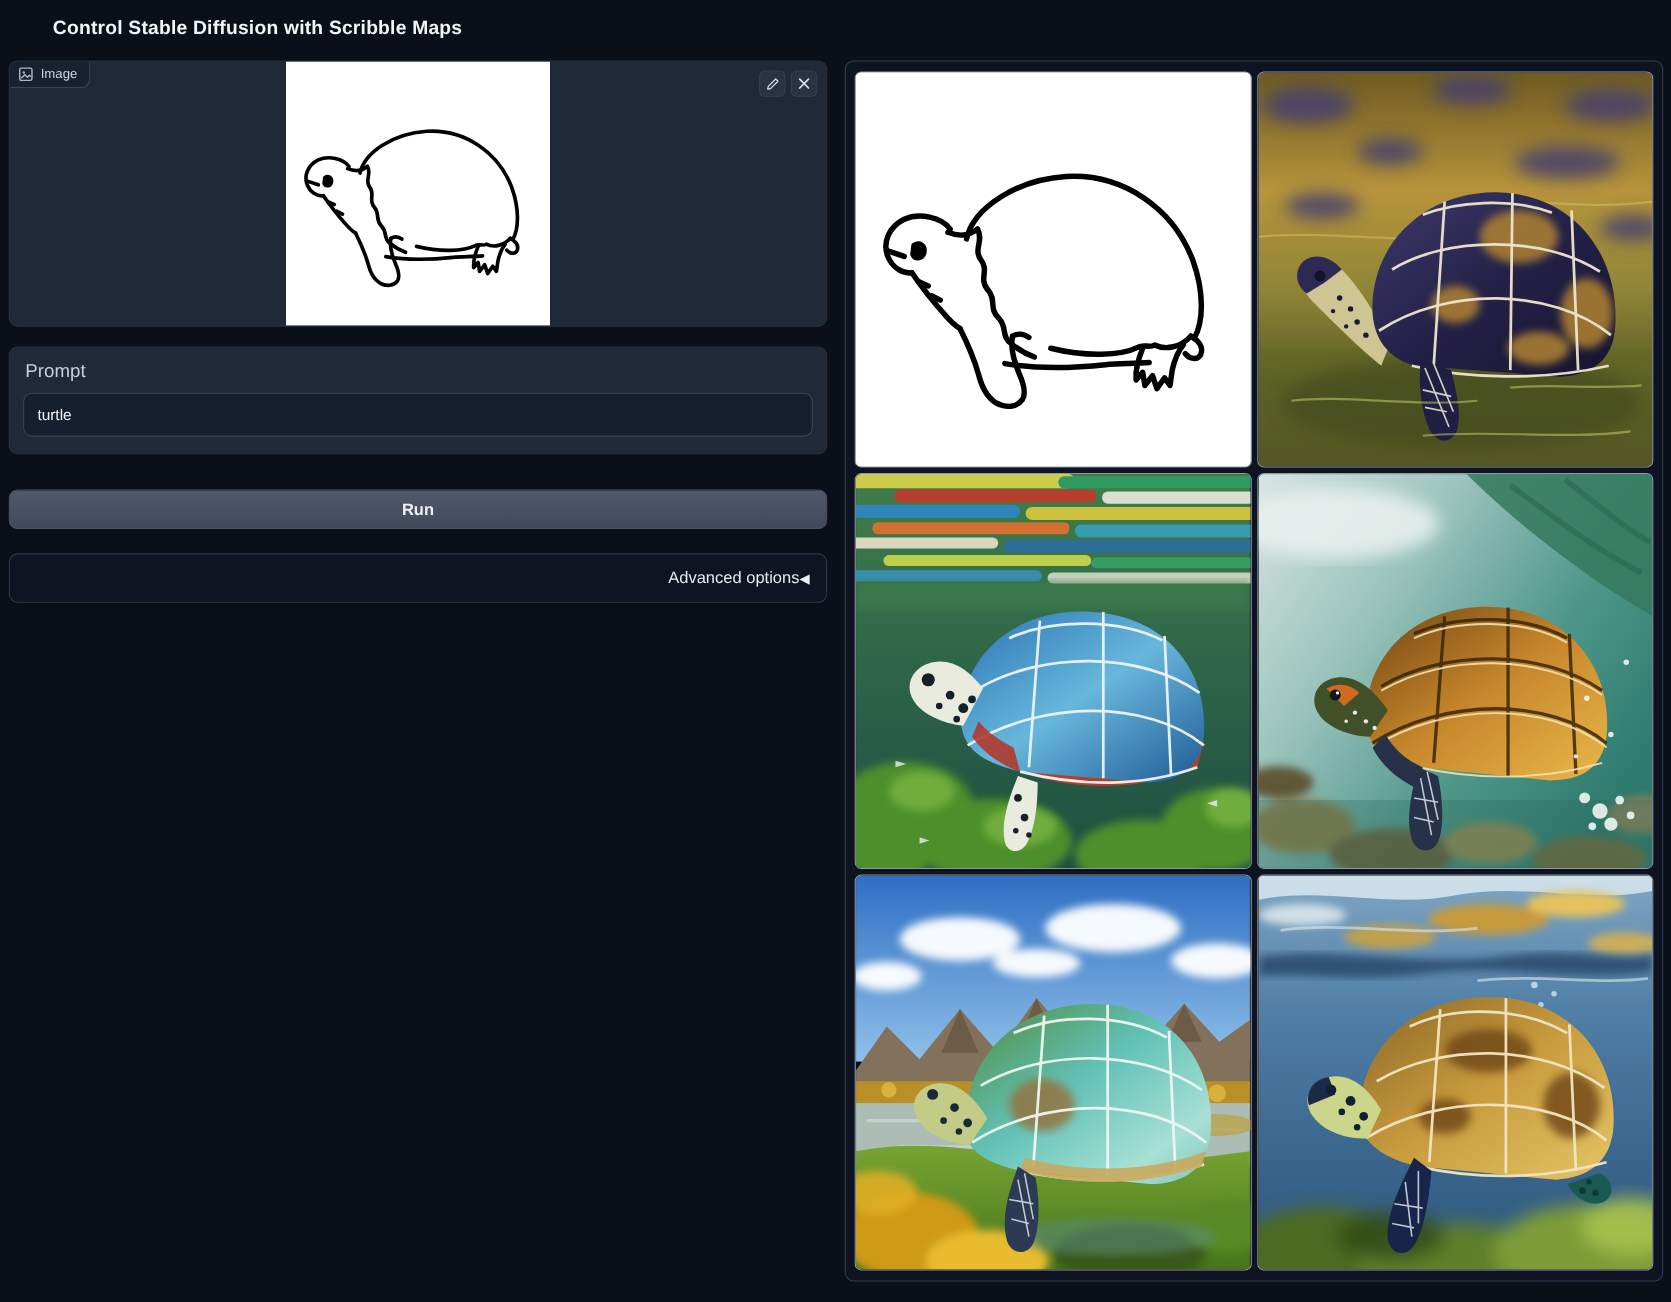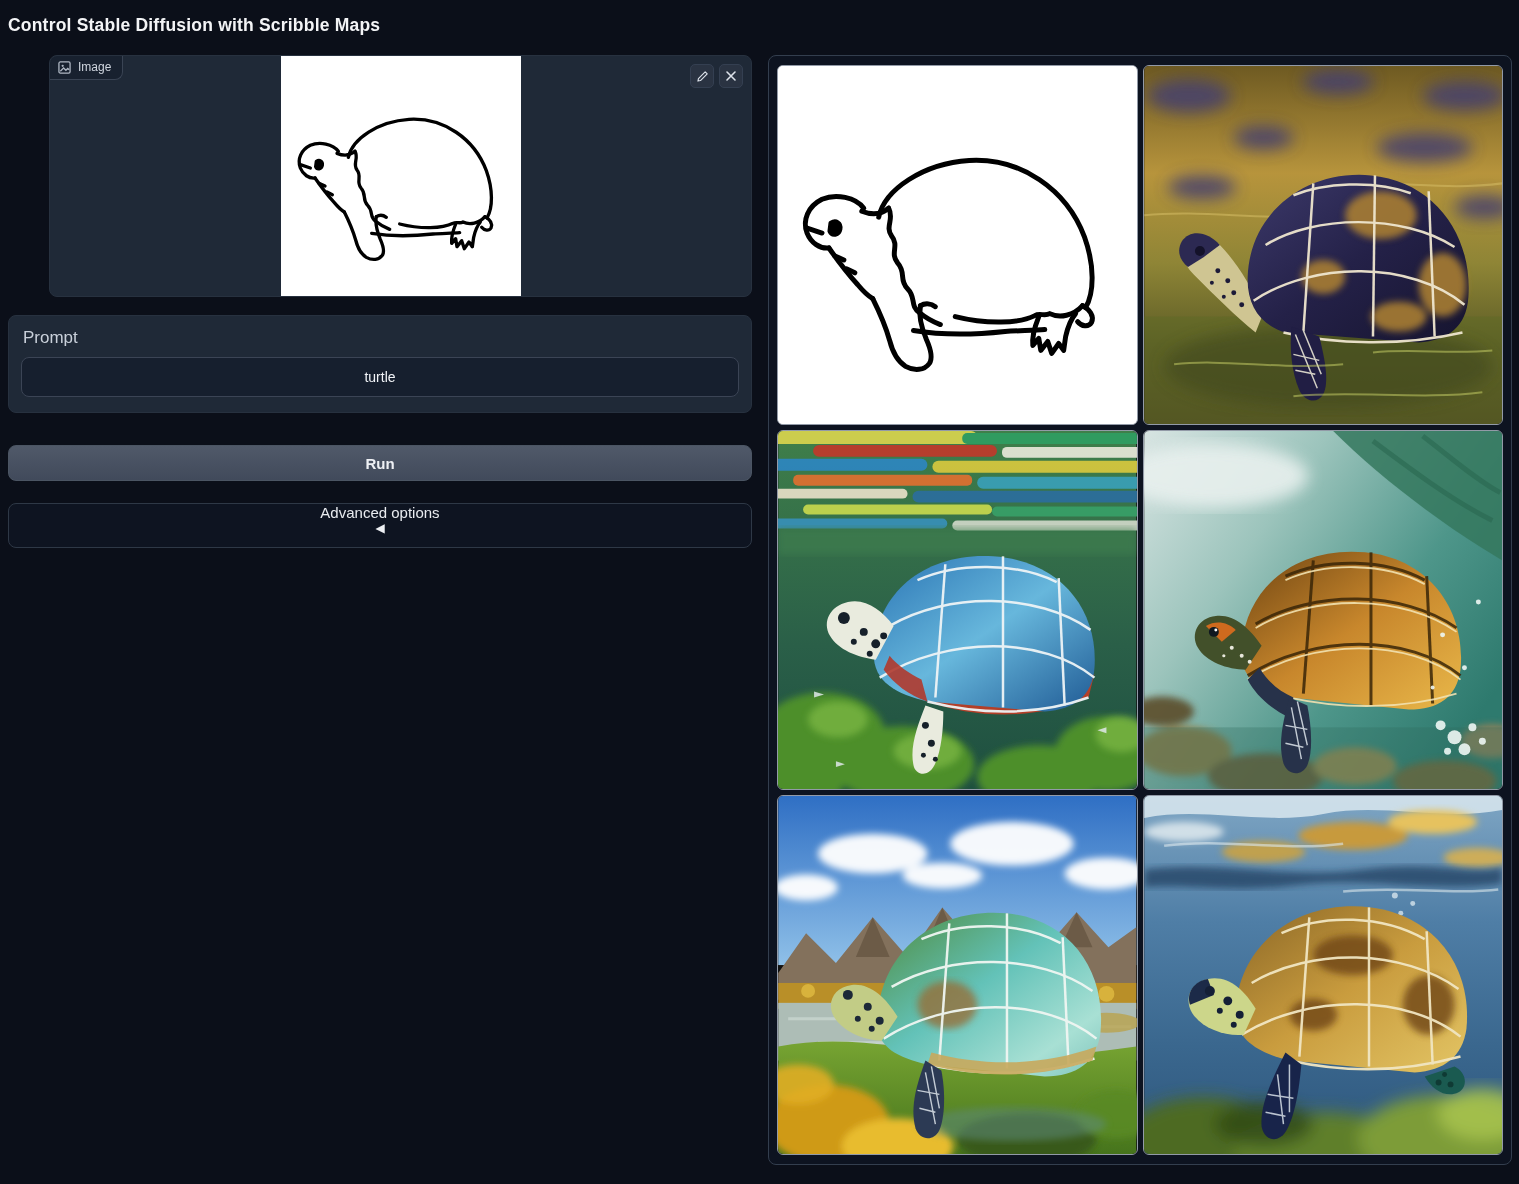--- a/index.html
+++ b/index.html
@@ -1,49 +1,49 @@
 <!DOCTYPE html>
 <html><head>
 <meta charset="utf-8">
 <style>
   * { margin:0; padding:0; box-sizing:border-box; }
   html,body { width:1519px; height:1184px; background:#0b0f19; font-family:"Liberation Sans",sans-serif; overflow:hidden; }
   .page { padding:0 8px; }
-  .page-title { color:#f3f4f6; font-size:17.5px; font-weight:700; padding:15px 0 19px; letter-spacing:.2px; }
+  .page-title { color:#f3f4f6; font-size:17.5px; font-weight:700; padding:15px 0 19px; letter-spacing:.2px;margin-left:40px; }
   .layout { display:flex; gap:16px; align-items:flex-start; }
   .left-col { width:744px; flex:none; }
   .right-col { width:744px; flex:none; }
 
   
-  .image-panel { position:relative; height:242px; background:#1f2937; border:1px solid #27313f; border-radius:8px; overflow:hidden;margin-left:41px; }
+  .image-panel { position:relative; height:242px; background:#1f2937; border:1px solid #27313f; border-radius:8px; overflow:hidden; }
   .image-badge { position:absolute; top:0; left:0; z-index:3; display:flex; align-items:center; gap:7px;
     background:#18212f; border-right:1px solid #3a4454; border-bottom:1px solid #3a4454;
     border-top-left-radius:8px; border-bottom-right-radius:8px; padding:4px 11px 5px 8px;
     color:#cfd5de; font-size:12px; }
   .image-tools { position:absolute; top:8px; right:8px; z-index:3; display:flex; gap:5px; }
   .tool-btn { width:24px; height:24px; display:flex; align-items:center; justify-content:center;
     background:#2a3342; border:1px solid #343f51; border-radius:5px; color:#dde2ea; cursor:pointer; }
   .stage { height:100%; display:flex; justify-content:center; }
   .white-canvas { width:240px; height:100%; background:#ffffff; }
   .white-canvas svg, .cell svg { display:block; width:100%; height:100%; }
 
   
   .prompt-panel { margin-top:18px; background:#1f2937; border:1px solid #27313f; border-radius:8px; padding:11px 12px 15px; }
   .prompt-label { display:block; color:#c9d0da; font-size:17px; margin:1px 2px 9px; }
   .prompt-input { width:100%; height:40px; background:#161f2e; border:1px solid #3b4455; border-radius:8px;
-    color:#f1f3f7; font-size:14px; padding:0 12px; outline:none; font-family:"Liberation Sans",sans-serif;text-align:center; }
+    color:#f1f3f7; font-size:14px; padding:0 12px; outline:none; font-family:"Liberation Sans",sans-serif; }
 
   
   .run-btn { margin-top:32px; width:100%; height:36px; background:linear-gradient(180deg,#505969,#414a5b);
     border:1px solid #4b5563; border-radius:8px; color:#eef0f4; font-weight:700; font-size:15px; cursor:pointer;
     font-family:"Liberation Sans",sans-serif; }
 
   
   .accordion { margin-top:22px; height:45px; background:#0e1421; border:1px solid #2e3846; border-radius:8px;
-    display:flex; align-items:center; justify-content:flex-start; padding:0 15px; cursor:pointer;flex-direction:column; }
+    display:flex; align-items:center; justify-content:flex-end; padding:16px 15px; cursor:pointer; }
   .accordion-label { color:#e8ebef; font-size:15px; }
   .accordion-arrow { color:#eef0f4; font-size:12px; }
 
   
   .gallery { height:1110px; background:#0d1320; border:1px solid #333e4e; border-radius:8px;
     padding:9px 8px; display:grid; grid-template-columns:1fr 1fr; grid-auto-rows:360px; gap:5px; }
   .cell { border:1px solid #929aa7; border-radius:6px; overflow:hidden; background:#111; cursor:pointer; }
   .cell-white { background:#ffffff; }
 </style>
 </head>

